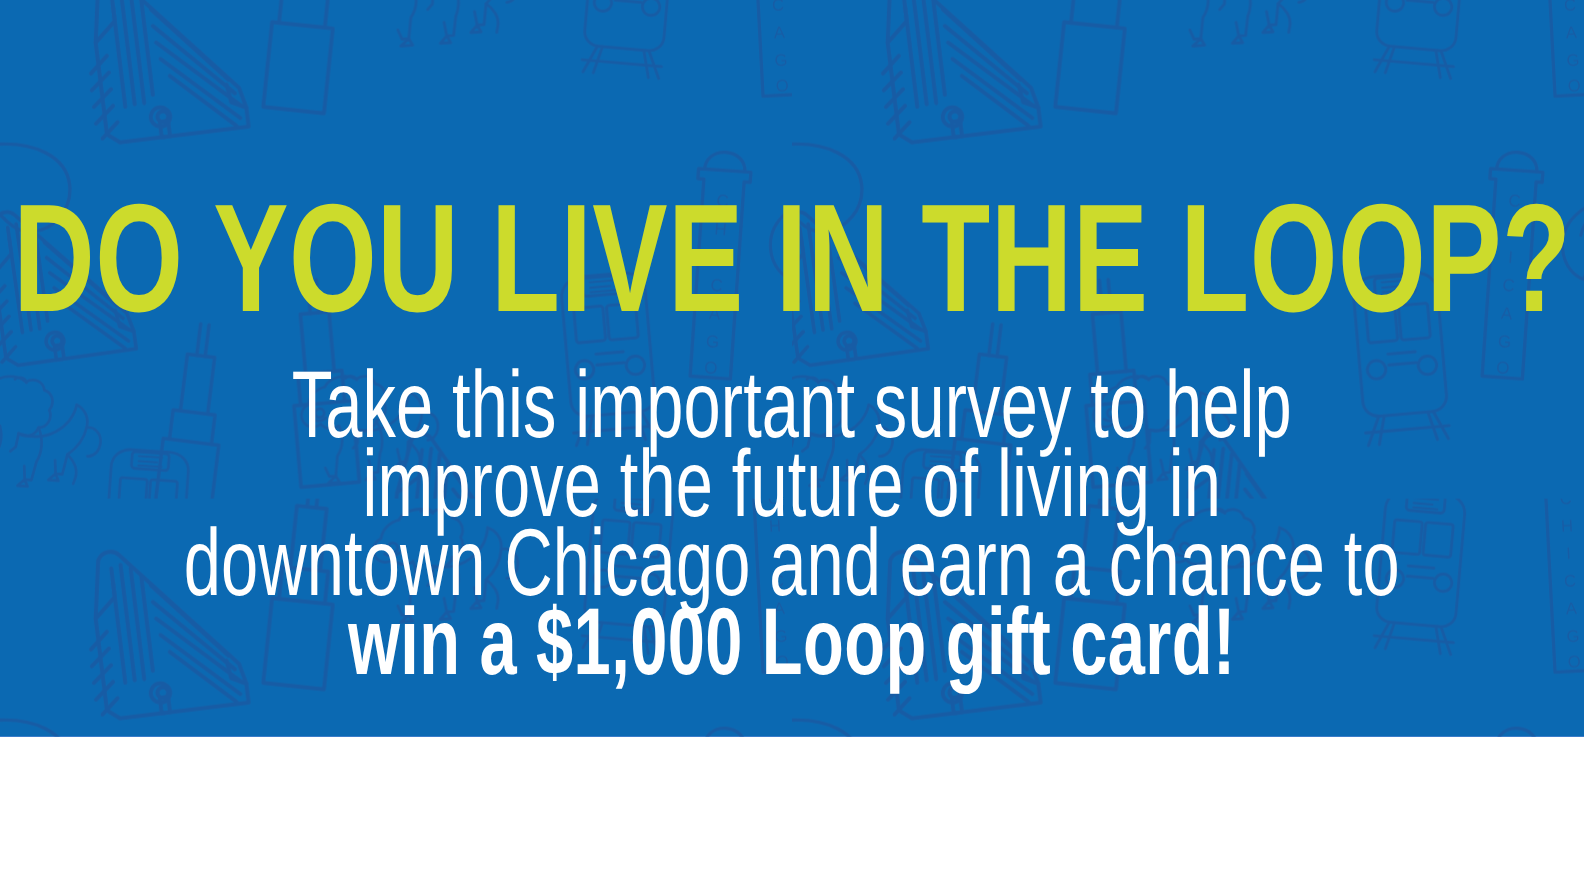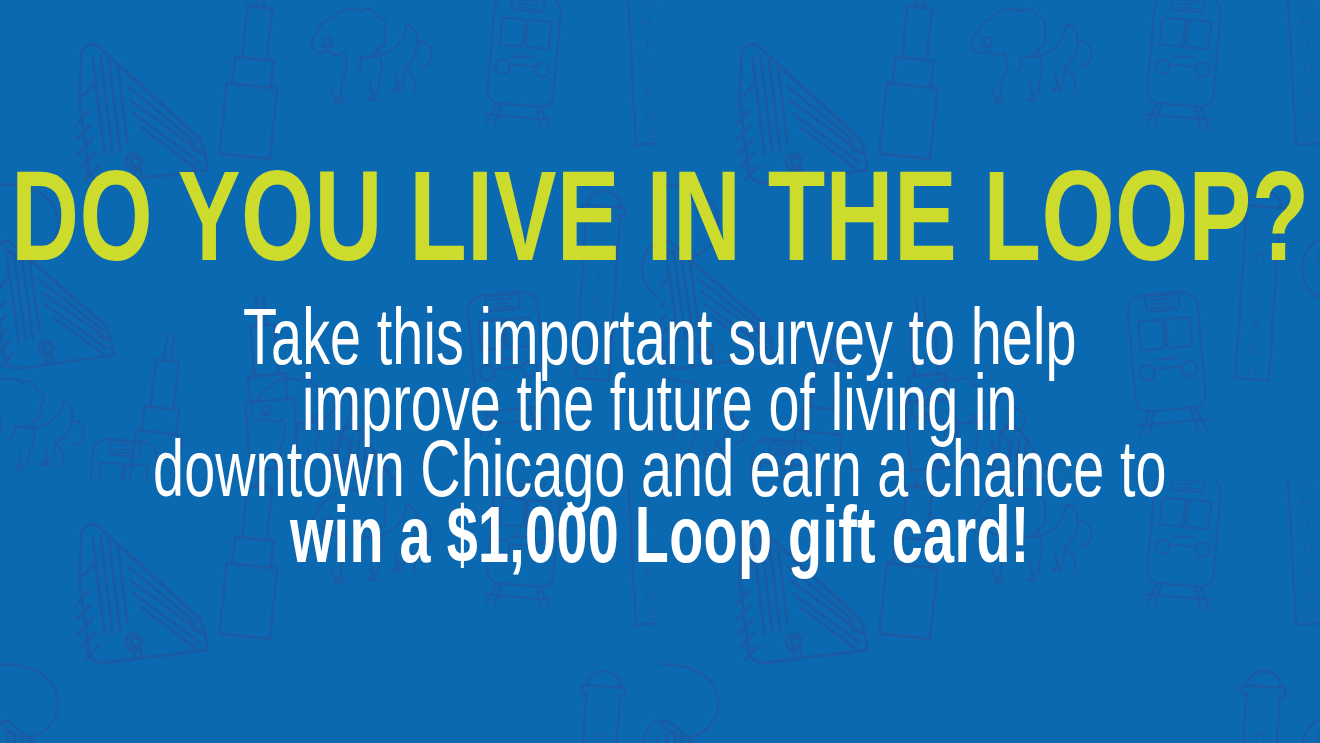--- a/index.html
+++ b/index.html
@@ -5,21 +5,21 @@
 <style>
   html, body {
     margin: 0;
     padding: 0;
     background: #ffffff;
   }
 
   #poster {
     position: relative;
     width: 1320px;
-    height: 743px;
+    height: 614px;
     overflow: hidden;
     background: #1d4ed8;
     font-family: "Liberation Sans", "DejaVu Sans", sans-serif;
     -webkit-font-smoothing: antialiased;
   }
 
   
   #pattern-layer {
     position: absolute;
     inset: 0;

